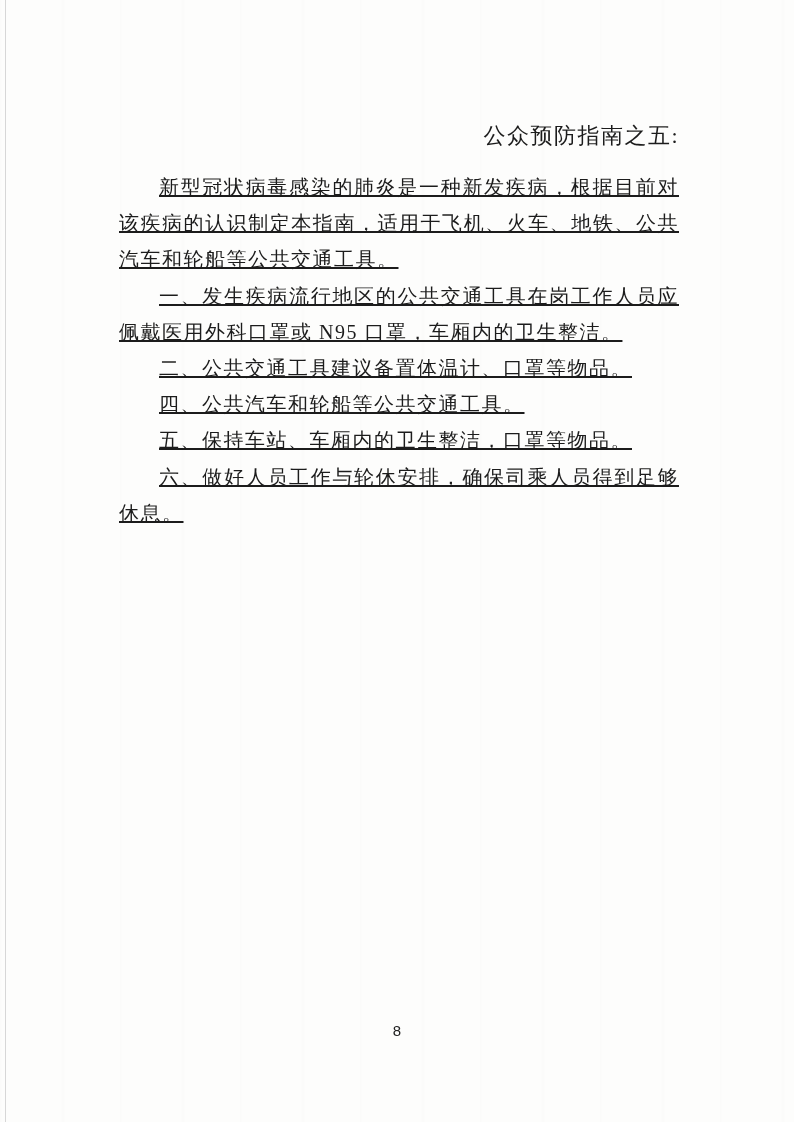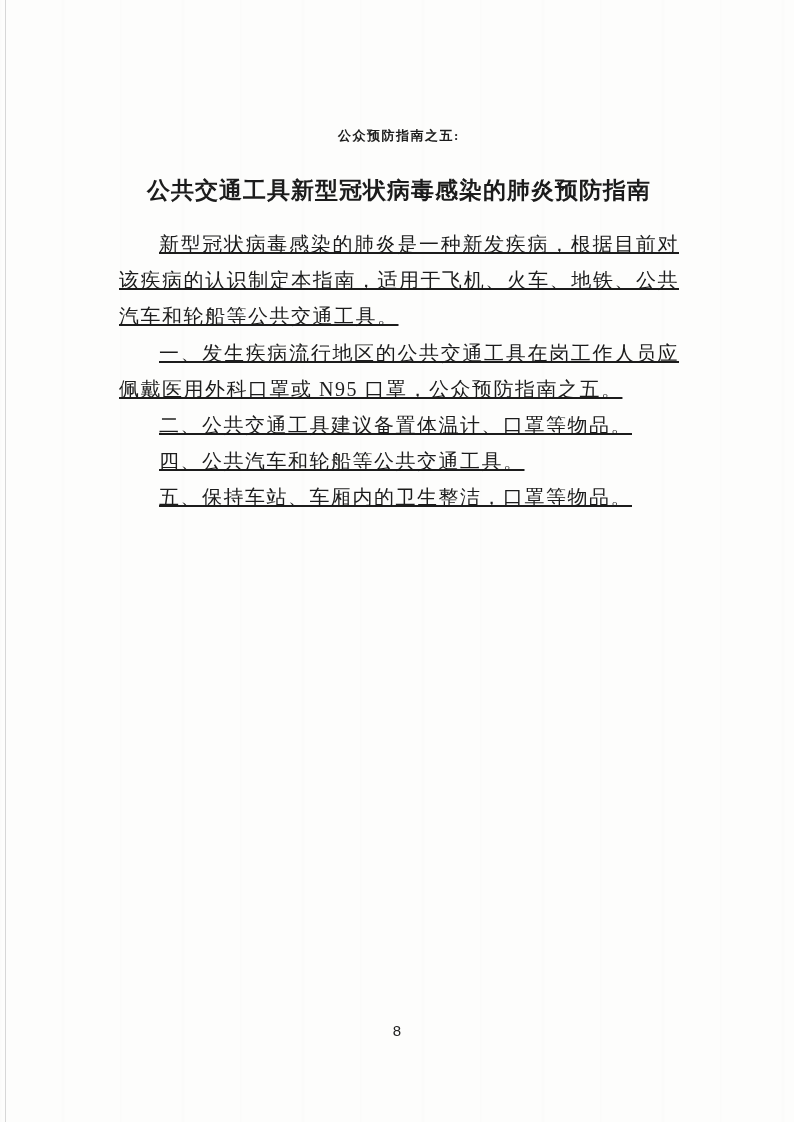--- a/index.html
+++ b/index.html
@@ -31,25 +31,25 @@
     height: 100%;
     background: rgba(120,120,120,0.28);
   }
   .content {
     position: absolute;
     left: 119px;
     top: 122px;
     width: 560px;
   }
   .section-label {
-    font-size: 13px;
+    font-size: 22px;
     line-height: 28px;
-    font-weight: bold;
+    font-weight: normal;
     letter-spacing: 1.5px;
-    text-align: center;
+    text-align: right;
   }
   .doc-title {
     margin-top: 25px;
     font-size: 23px;
     line-height: 32px;
     font-weight: bold;
     letter-spacing: 1px;
     text-align: center;
     white-space: nowrap;
   }
@@ -80,25 +80,25 @@
 </style>
 </head>
 <body>
 
 <div class="page">
   <div class="scan-edge"></div>
 
   <div class="content">
     <div class="section-label">公众预防指南之五:</div>
 
-    <div class="doc-title">公共交通工具新型冠状病毒感染的肺炎预防指南</div>
 
     <div class="body-text">
       <p>新型冠状病毒感染的肺炎是一种新发疾病，根据目前对该疾病的认识制定本指南，适用于飞机、火车、地铁、公共汽车和轮船等公共交通工具。</p>
-      <p>一、发生疾病流行地区的公共交通工具在岗工作人员应佩戴医用外科口罩或 N95 口罩，公众预防指南之五。</p>
+      <p>一、发生疾病流行地区的公共交通工具在岗工作人员应佩戴医用外科口罩或 N95 口罩，车厢内的卫生整洁。</p>
       <p>二、公共交通工具建议备置体温计、口罩等物品。</p>
       <p>四、公共汽车和轮船等公共交通工具。</p>
       <p>五、保持车站、车厢内的卫生整洁，口罩等物品。</p>
+      <p>六、做好人员工作与轮休安排，确保司乘人员得到足够休息。</p>
     </div>
   </div>
 
   <div class="page-number">8</div>
 </div>
 
 </body></html>

